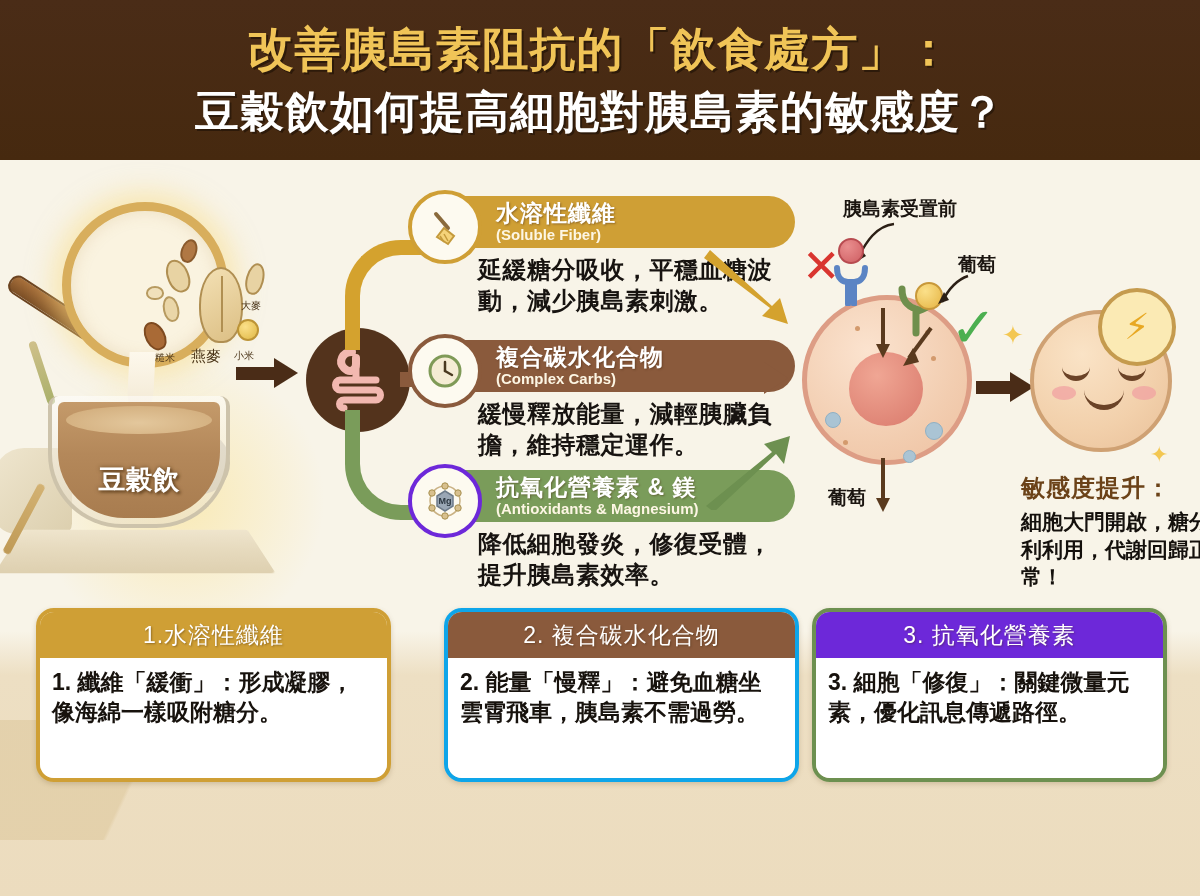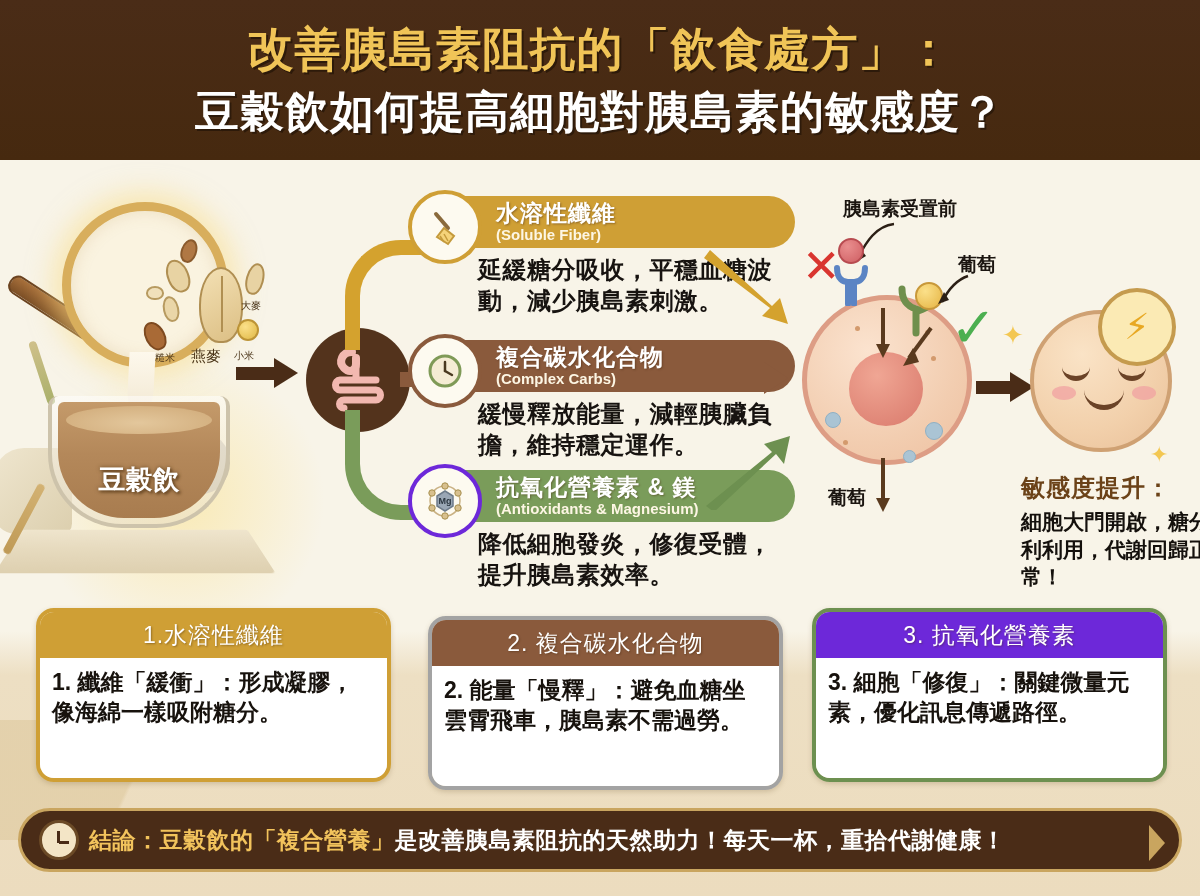--- a/index.html
+++ b/index.html
@@ -274,21 +274,21 @@
   }
 
   
   .cards { position:absolute; left:0; top:608px; width:1200px; height:182px; }
   .card {
     position:absolute; width:355px; height:174px;
     border-radius:18px; overflow:hidden;
     box-shadow:0 2px 5px rgba(120,95,55,.25);
   }
   .card.c1 { left:36px;  border:4px solid #cf9f35; }
-  .card.c2 { left:428px; border:4px solid #a3a3a3;margin-top:8px; }
+  .card.c2 { left:444px; border:4px solid #0ea5e9; }
   .card.c3 { left:812px; border:4px solid #6d9050; }
   .card-head {
     height:46px; display:flex; align-items:center; justify-content:center;
     color:#fff; font-size:23px; font-weight:normal; letter-spacing:1px;
     text-shadow:1px 1px 2px rgba(60,35,10,.4);
   }
   .c1 .card-head { background:#cf9f35; }
   .c2 .card-head { background:#8a5a3c; }
   .c3 .card-head { background:#6d28d9; }
   .card-body {
@@ -538,19 +538,14 @@
     <div class="card c2">
       <div class="card-head">2. 複合碳水化合物</div>
       <div class="card-body">2. 能量「慢釋」：避免血糖坐雲霄飛車，胰島素不需過勞。</div>
     </div>
     <div class="card c3">
       <div class="card-head">3. 抗氧化營養素</div>
       <div class="card-body">3. 細胞「修復」：關鍵微量元素，優化訊息傳遞路徑。</div>
     </div>
   </div>
 
-  <div class="conclusion">
-    <div class="clock-icon"></div>
-    <div class="concl-text"><span>結論：豆穀飲的</span><span>「複合營養」</span><span class="white">是改善胰島素阻抗的天然助力！每天一杯，重拾代謝健康！</span></div>
-    <div class="concl-arrow"></div>
-  </div>
 
 </div>
 
 </body></html>

